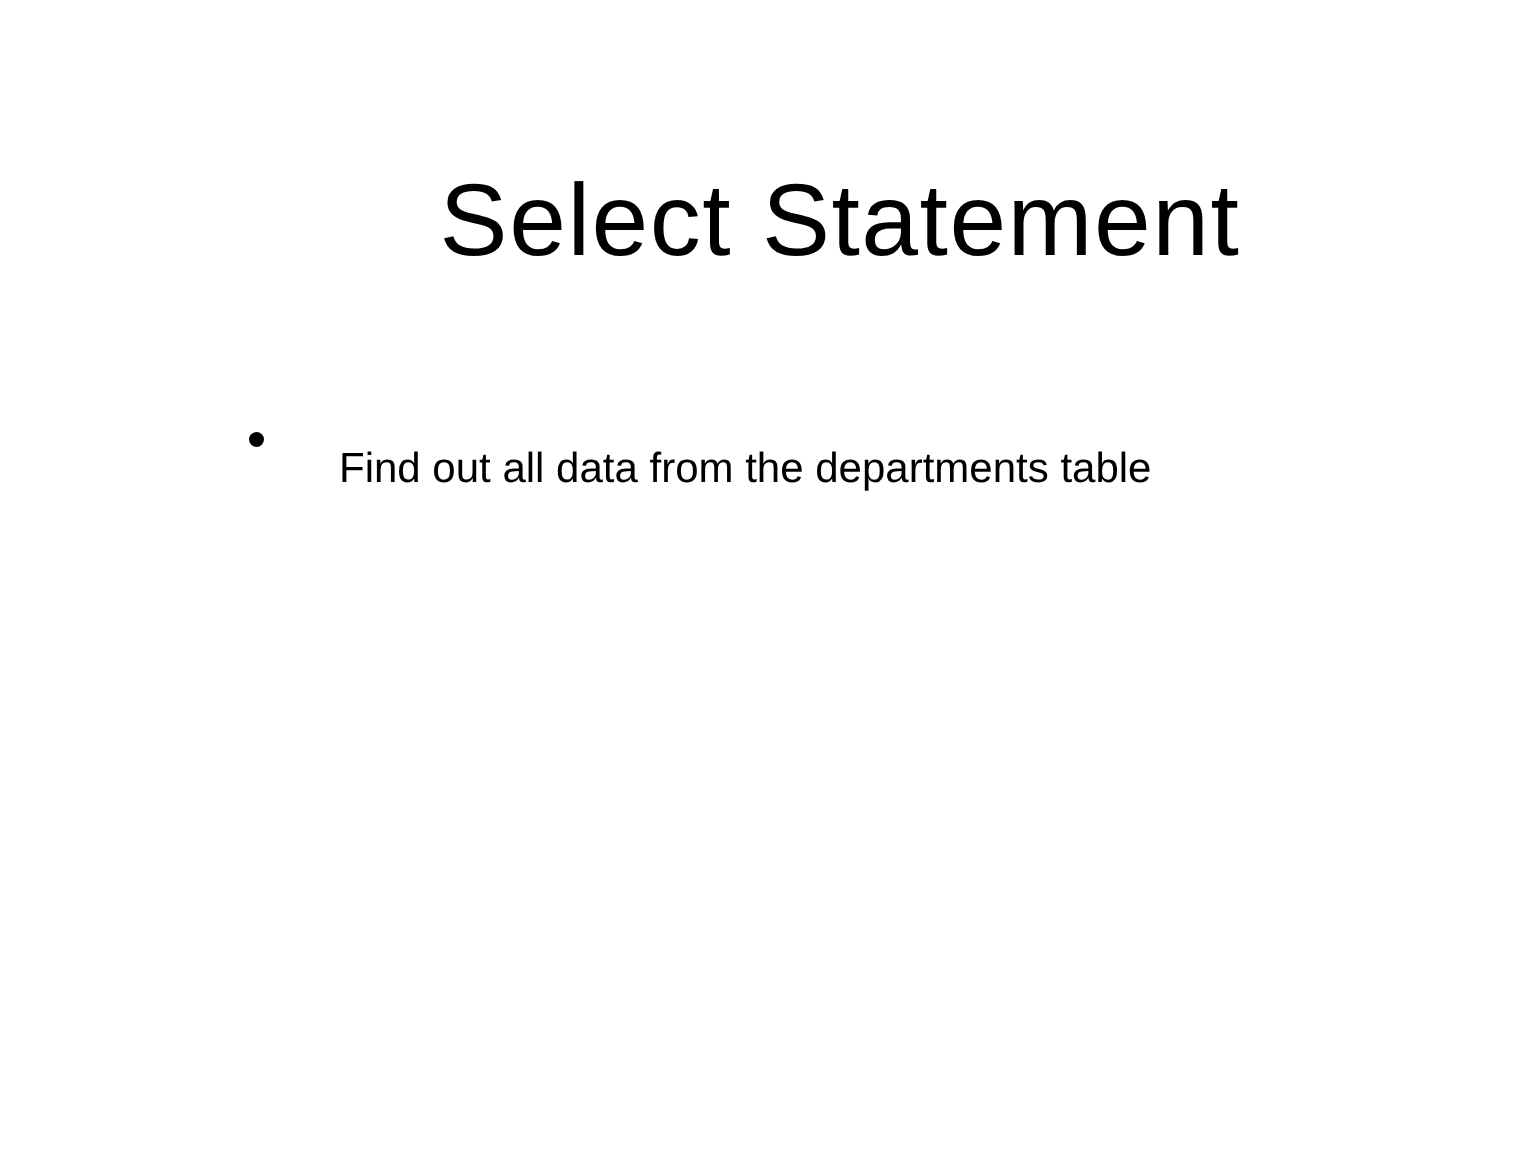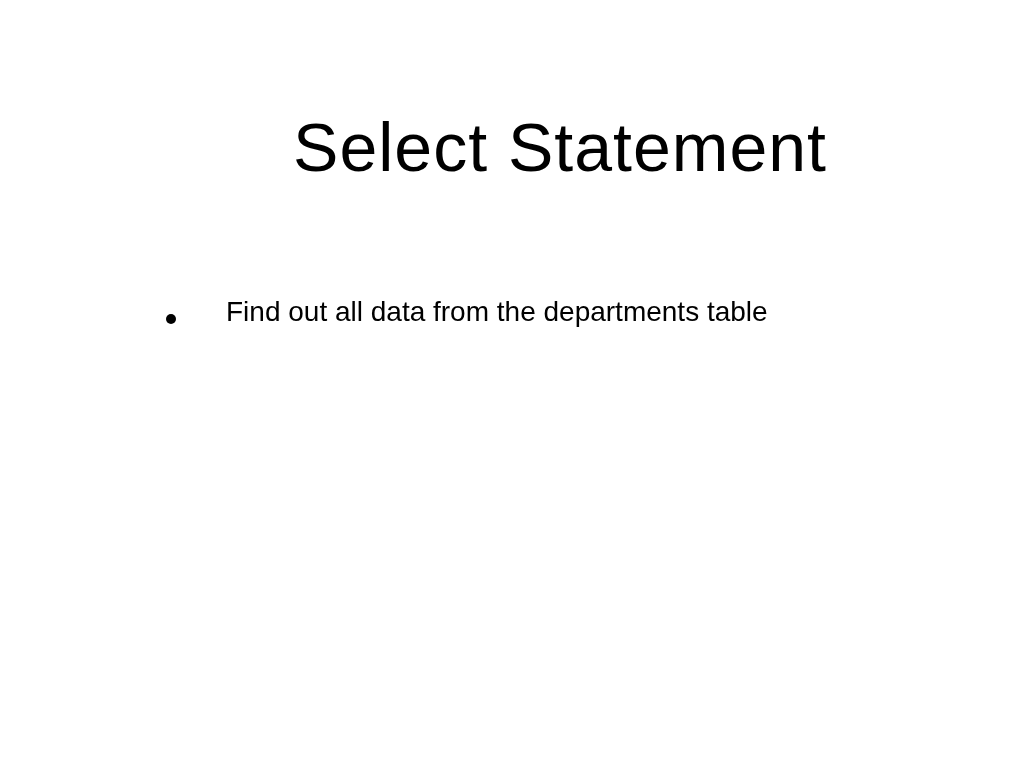--- a/index.html
+++ b/index.html
@@ -28,21 +28,21 @@
       padding-top: 60px;
       padding-bottom: 40px;
     }
     .content {
       padding-left: 70px;
       padding-right: 70px;
       padding-top: 20px;
     }
     .bullet-row {
       display: flex;
-      align-items: flex-end;
+      align-items: flex-start;
       gap: 18px;
     }
     .bullet-dot {
       width: 10px;
       height: 10px;
       background: #000000;
       border-radius: 50%;
       flex-shrink: 0;
       position: relative;
       top: -6px;

